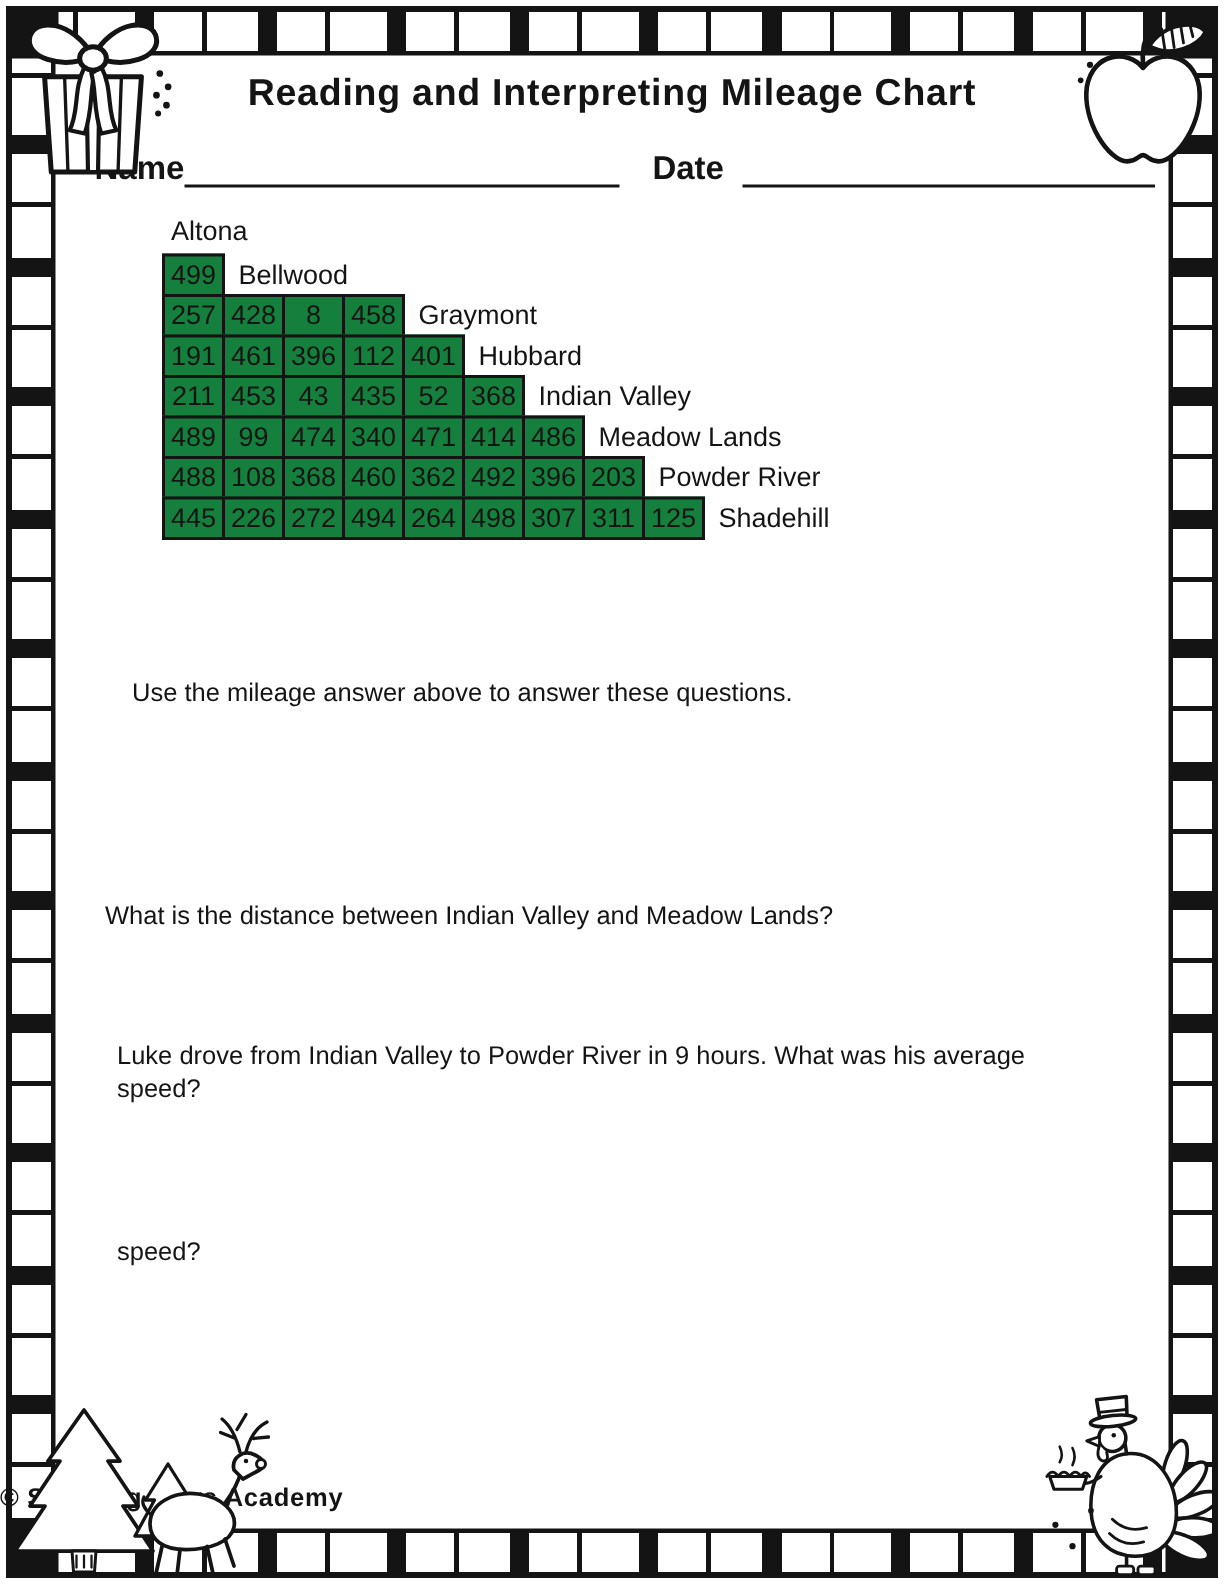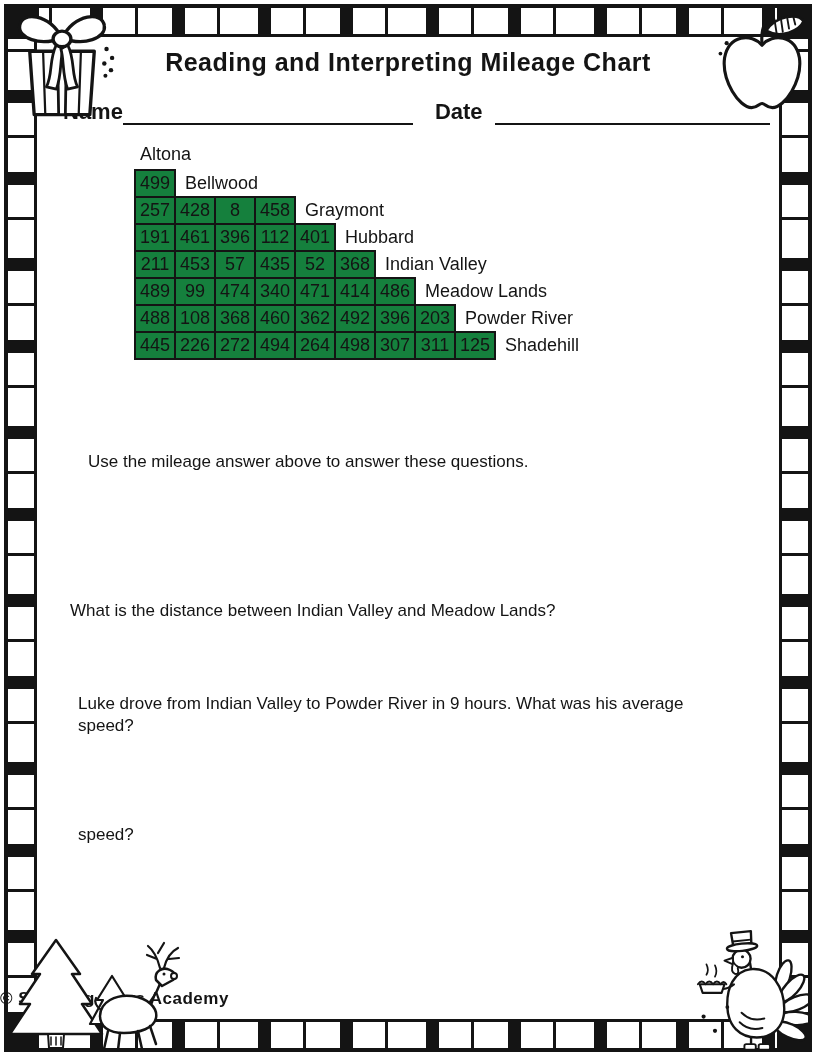--- a/index.html
+++ b/index.html
@@ -45,21 +45,21 @@
   .namedate {
     position:absolute; top:99px; left:63px; display:flex; align-items:flex-end;
     font-size:22px; font-weight:bold;
   }
   .uline { display:inline-block; border-bottom:2px solid #141414; height:22px; }
   .uline-name { width:290px; }
   .uline-date { width:275px; margin-left:12px; }
   .date-lbl { margin-left:22px; }
 
   
-  .chart { position:absolute; left:102px; top:144px;padding-left:32px; }
+  .chart { position:absolute; left:76px; top:144px;padding-left:32px; }
   .topcity { font-size:18px; margin-left:6px; margin-bottom:4px; }
   .mrow { display:flex; }
   .mrow + .mrow { margin-top:-2px; }
   .mcell {
     width:42px; height:29px; border:2px solid #141414; background:#15803d;
     display:flex; align-items:center; justify-content:center; font-size:18px;
   }
   .mcell + .mcell { margin-left:-2px; }
   .mcity { font-size:18px; display:flex; align-items:center; margin-left:9px; }
 
@@ -202,21 +202,21 @@
           <div class="mcell">191</div>
           <div class="mcell">461</div>
           <div class="mcell">396</div>
           <div class="mcell">112</div>
           <div class="mcell">401</div>
           <div class="mcity">Hubbard</div>
         </div>
         <div class="mrow">
           <div class="mcell">211</div>
           <div class="mcell">453</div>
-          <div class="mcell">57</div>
+          <div class="mcell">43</div>
           <div class="mcell">435</div>
           <div class="mcell">52</div>
           <div class="mcell">368</div>
           <div class="mcity">Indian Valley</div>
         </div>
         <div class="mrow">
           <div class="mcell">489</div>
           <div class="mcell">99</div>
           <div class="mcell">474</div>
           <div class="mcell">340</div>

